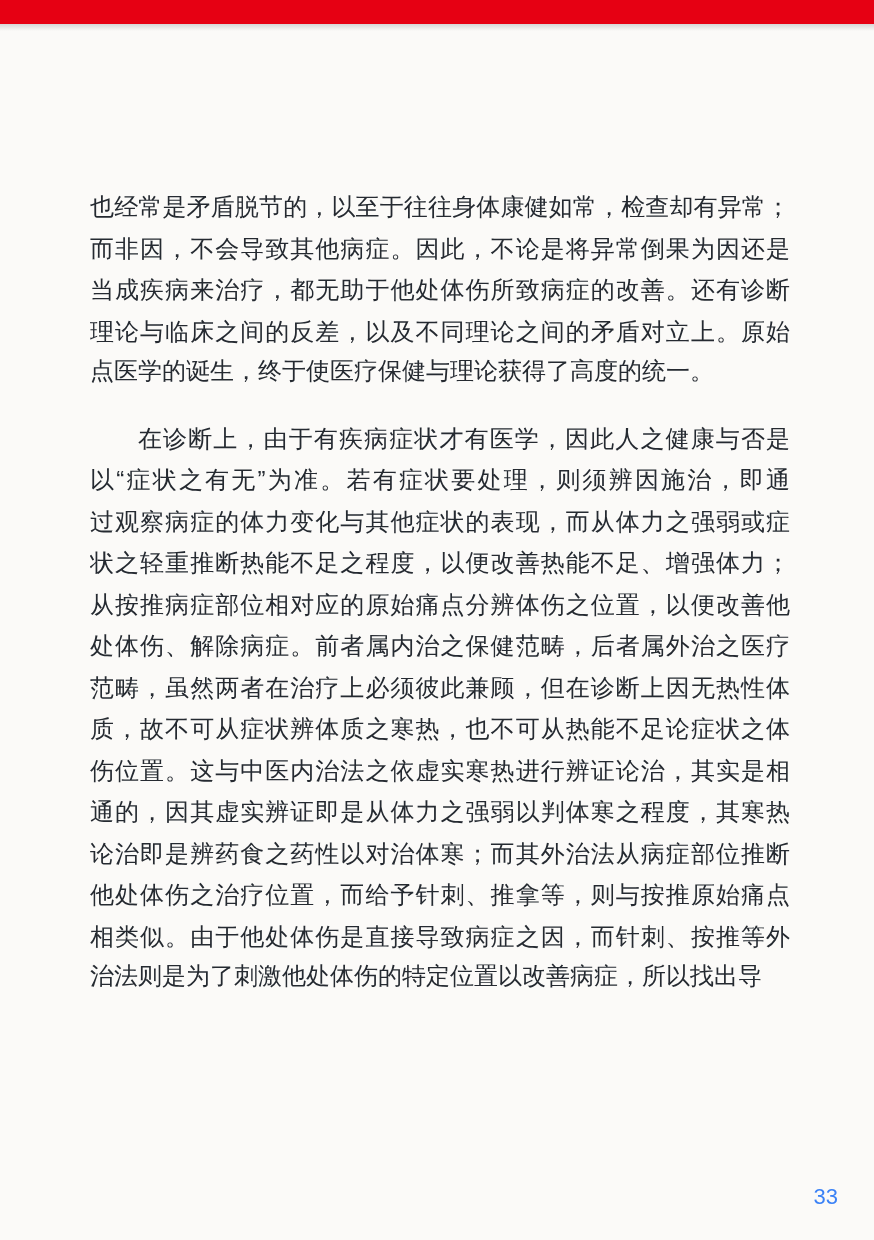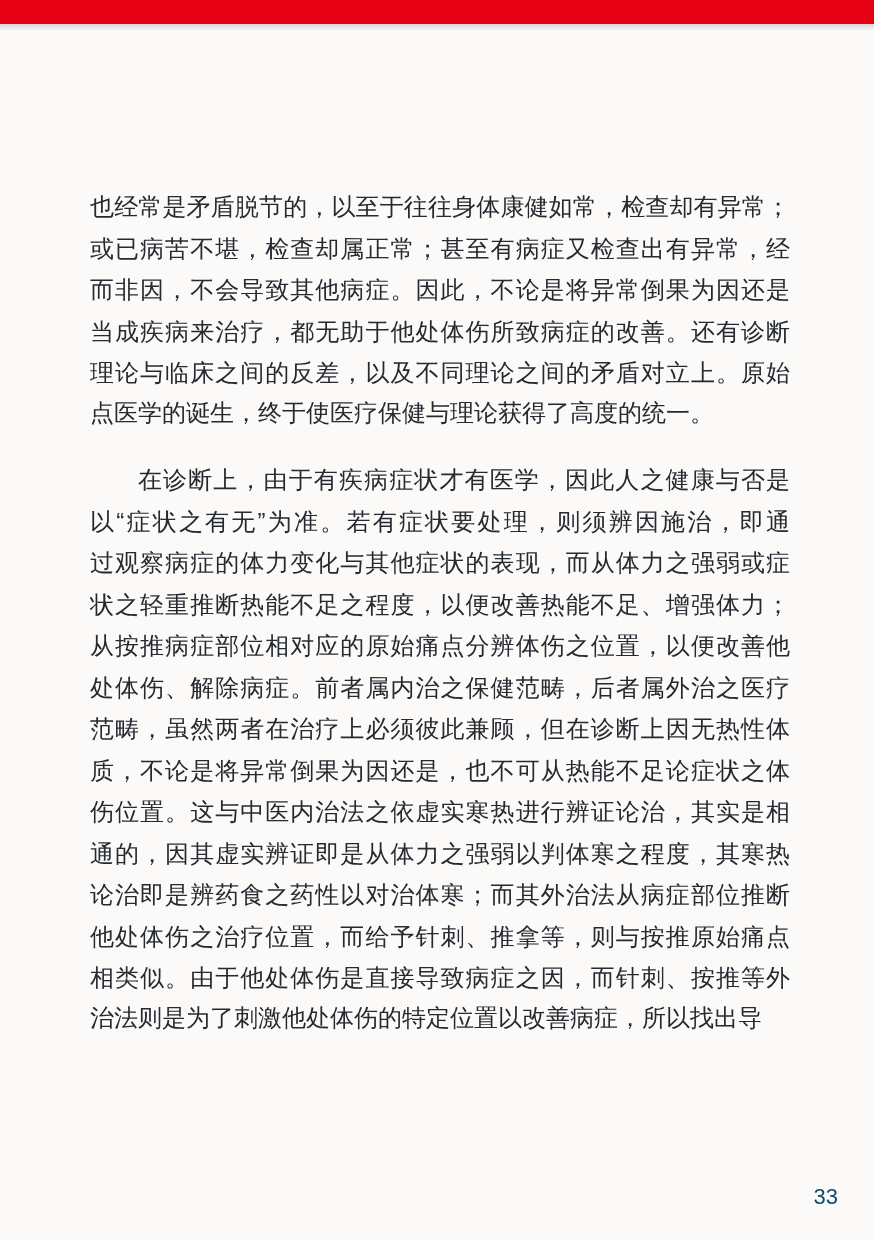--- a/index.html
+++ b/index.html
@@ -54,46 +54,45 @@
   }
   .line.indent {
     text-indent: 48px;
   }
   .page-number {
     position: absolute;
     top: 1184px;
     right: 36px;
     font-size: 22px;
     line-height: 26px;
-    color: #0c4a6e;
+    color: #3b82f6;
   }
 </style>
 </head>
 <body>
 
 <div class="header-bar"></div>
 
 <div class="content">
   <div class="para">
       <div class="line">也经常是矛盾脱节的，以至于往往身体康健如常，检查却有异常；</div>
-      <div class="line">或已病苦不堪，检查却属正常；甚至有病症又检查出有异常，经</div>
       <div class="line">而非因，不会导致其他病症。因此，不论是将异常倒果为因还是</div>
       <div class="line">当成疾病来治疗，都无助于他处体伤所致病症的改善。还有诊断</div>
       <div class="line">理论与临床之间的反差，以及不同理论之间的矛盾对立上。原始</div>
       <div class="line last">点医学的诞生，终于使医疗保健与理论获得了高度的统一。</div>
     </div>
   <div class="para">
       <div class="line indent">在诊断上，由于有疾病症状才有医学，因此人之健康与否是</div>
       <div class="line">以“症状之有无”为准。若有症状要处理，则须辨因施治，即通</div>
       <div class="line">过观察病症的体力变化与其他症状的表现，而从体力之强弱或症</div>
       <div class="line">状之轻重推断热能不足之程度，以便改善热能不足、增强体力；</div>
       <div class="line">从按推病症部位相对应的原始痛点分辨体伤之位置，以便改善他</div>
       <div class="line">处体伤、解除病症。前者属内治之保健范畴，后者属外治之医疗</div>
       <div class="line">范畴，虽然两者在治疗上必须彼此兼顾，但在诊断上因无热性体</div>
-      <div class="line">质，不论是将异常倒果为因还是，也不可从热能不足论症状之体</div>
+      <div class="line">质，故不可从症状辨体质之寒热，也不可从热能不足论症状之体</div>
       <div class="line">伤位置。这与中医内治法之依虚实寒热进行辨证论治，其实是相</div>
       <div class="line">通的，因其虚实辨证即是从体力之强弱以判体寒之程度，其寒热</div>
       <div class="line">论治即是辨药食之药性以对治体寒；而其外治法从病症部位推断</div>
       <div class="line">他处体伤之治疗位置，而给予针刺、推拿等，则与按推原始痛点</div>
       <div class="line">相类似。由于他处体伤是直接导致病症之因，而针刺、按推等外</div>
       <div class="line last">治法则是为了刺激他处体伤的特定位置以改善病症，所以找出导</div>
     </div>
 </div>
 
 <div class="page-number">33</div>

